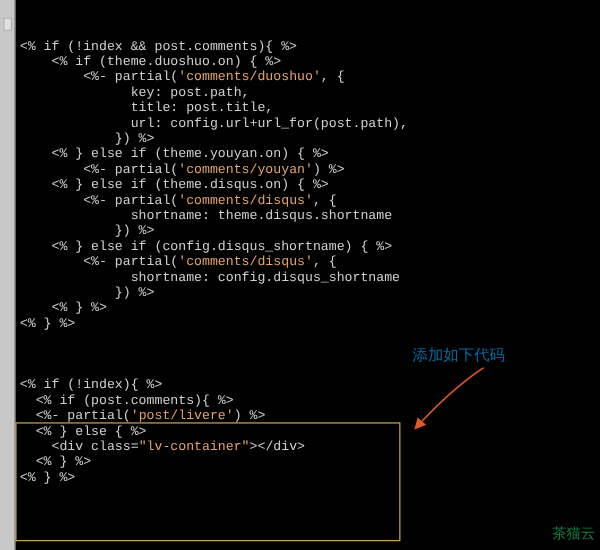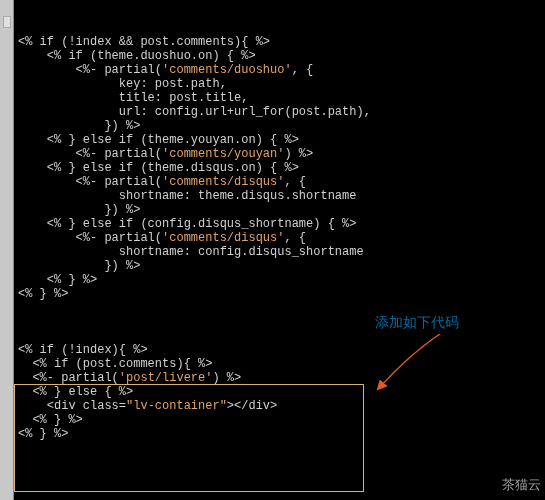--- a/index.html
+++ b/index.html
@@ -5,21 +5,21 @@
   *{box-sizing:border-box;margin:0;padding:0}
   body{background:#000;font-family:Consolas,"Courier New",monospace;font-size:12px;position:relative;width:545px;height:500px;overflow:hidden}
   .leftbar{position:absolute;left:0;top:0;width:14px;height:100%;background:#c8c8c8}
   .leftbar::after{content:'';position:absolute;top:0;left:13px;width:1px;height:100%;background:#888}
   .leftbar .notch{position:absolute;left:3px;top:16px;width:8px;height:12px;background:#e0e0e0;border:1px solid #aaa}
   .code{position:absolute;left:18px;top:21px;color:#d0d0d0;white-space:pre;line-height:14px}
   .str{color:#e2a36b}
   .highlight{position:absolute;left:14px;top:384px;width:350px;height:108px;border:1px solid #dcb36e}
   .anno{position:absolute;left:375px;top:314px;color:#0369a1;font-family:sans-serif;font-size:14px}
   .arrow-line{position:absolute;left:370px;top:334px;width:100px;height:60px;pointer-events:none}
-  .watermark{position:absolute;right:4px;bottom:6px;color:#a3a3a3;font-family:Liberation Sans, sans-serif;font-size:13px}
+  .watermark{position:absolute;right:4px;bottom:6px;color:#15803d;font-family:Liberation Sans, sans-serif;font-size:13px}
 </style>
 </head>
 <body>
 
 <div class="leftbar">
   <div class="notch"></div>
 </div>
 
 <div class="code">
 <span>&lt;% if (!index &amp;&amp; post.comments){ %&gt;</span>

